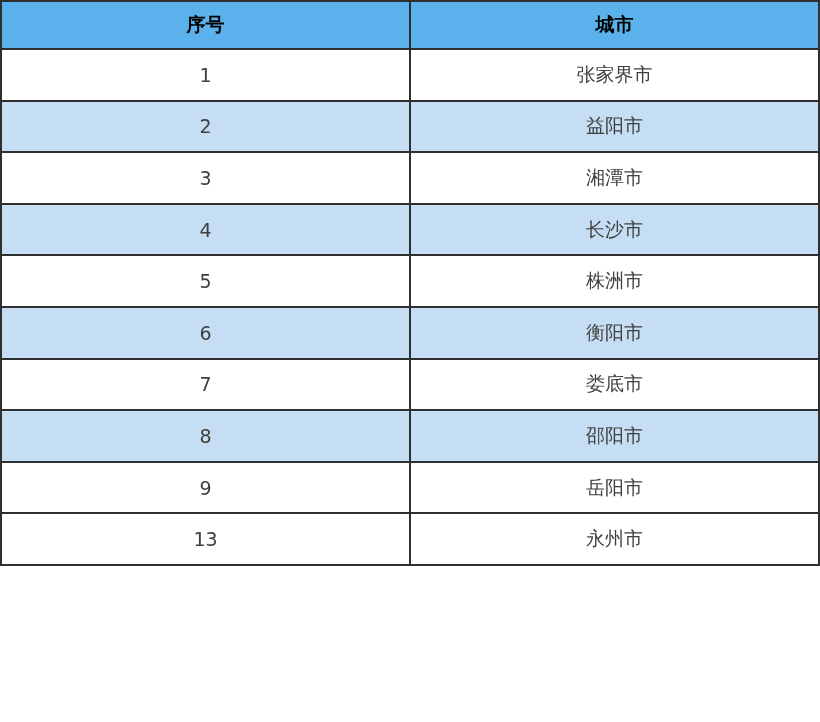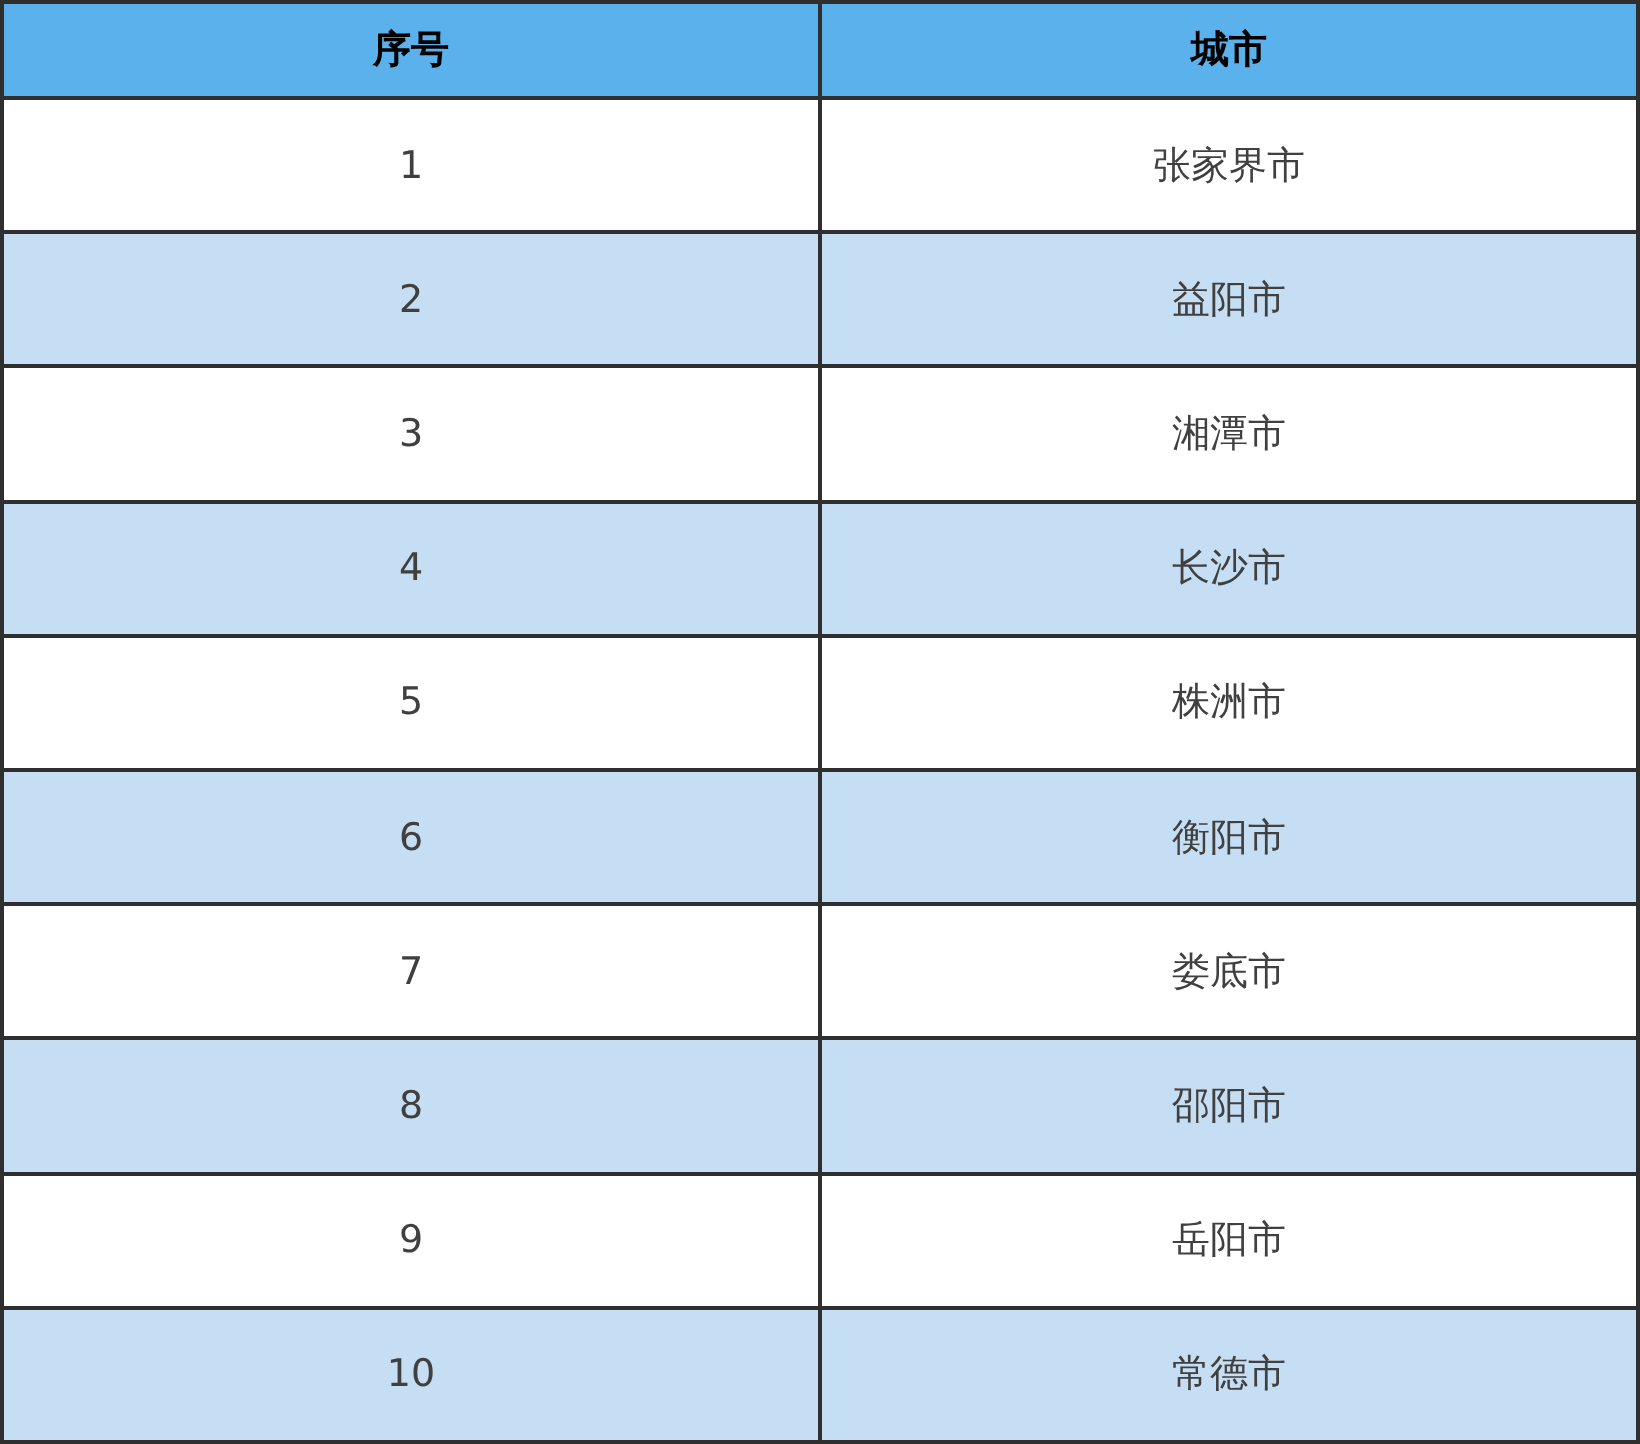--- a/index.html
+++ b/index.html
@@ -5,21 +5,21 @@
   html, body {
     margin: 0;
     padding: 0;
     width: 820px;
     height: 722px;
     background: #ffffff;
     font-family: "DejaVu Sans", "Liberation Sans", sans-serif;
   }
   table.city-table {
     width: 820px;
-    height: 722px;
+    height: 566px;
     border-collapse: collapse;
     table-layout: fixed;
   }
   table.city-table th,
   table.city-table td {
     border: 2px solid var(--border-color, #2f2f2f);
     text-align: center;
     vertical-align: middle;
     padding: 0;
     overflow: hidden;
@@ -81,18 +81,18 @@
         <td>娄底市</td>
       </tr>
       <tr class="alt">
         <td>8</td>
         <td>邵阳市</td>
       </tr>
       <tr>
         <td>9</td>
         <td>岳阳市</td>
       </tr>
-      <tr class="alt">
-        <td>10</td>
-        <td>常德市</td>
+      <tr>
+        <td>13</td>
+        <td>永州市</td>
       </tr>
     </tbody>
 </table>
 
 </body></html>

